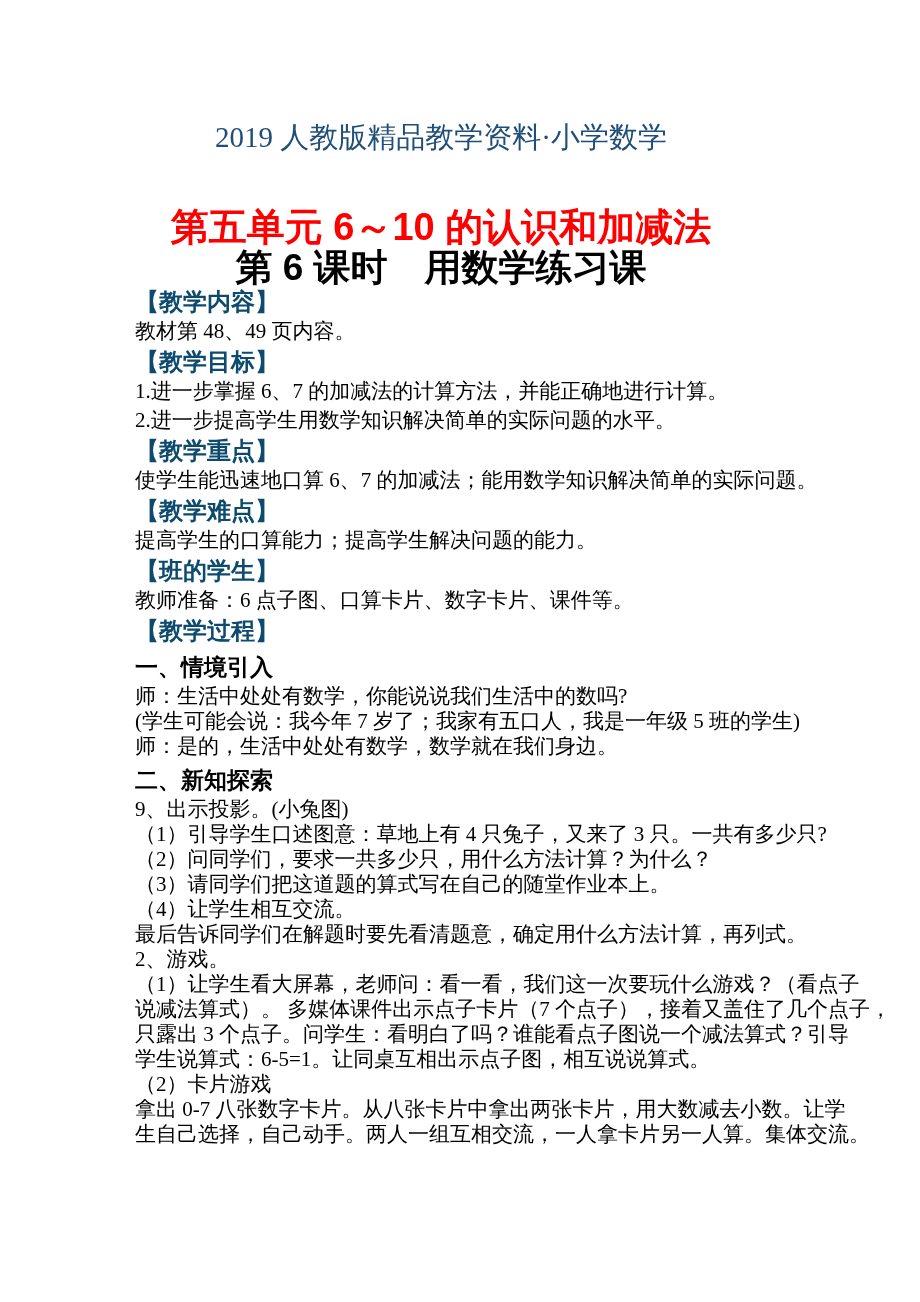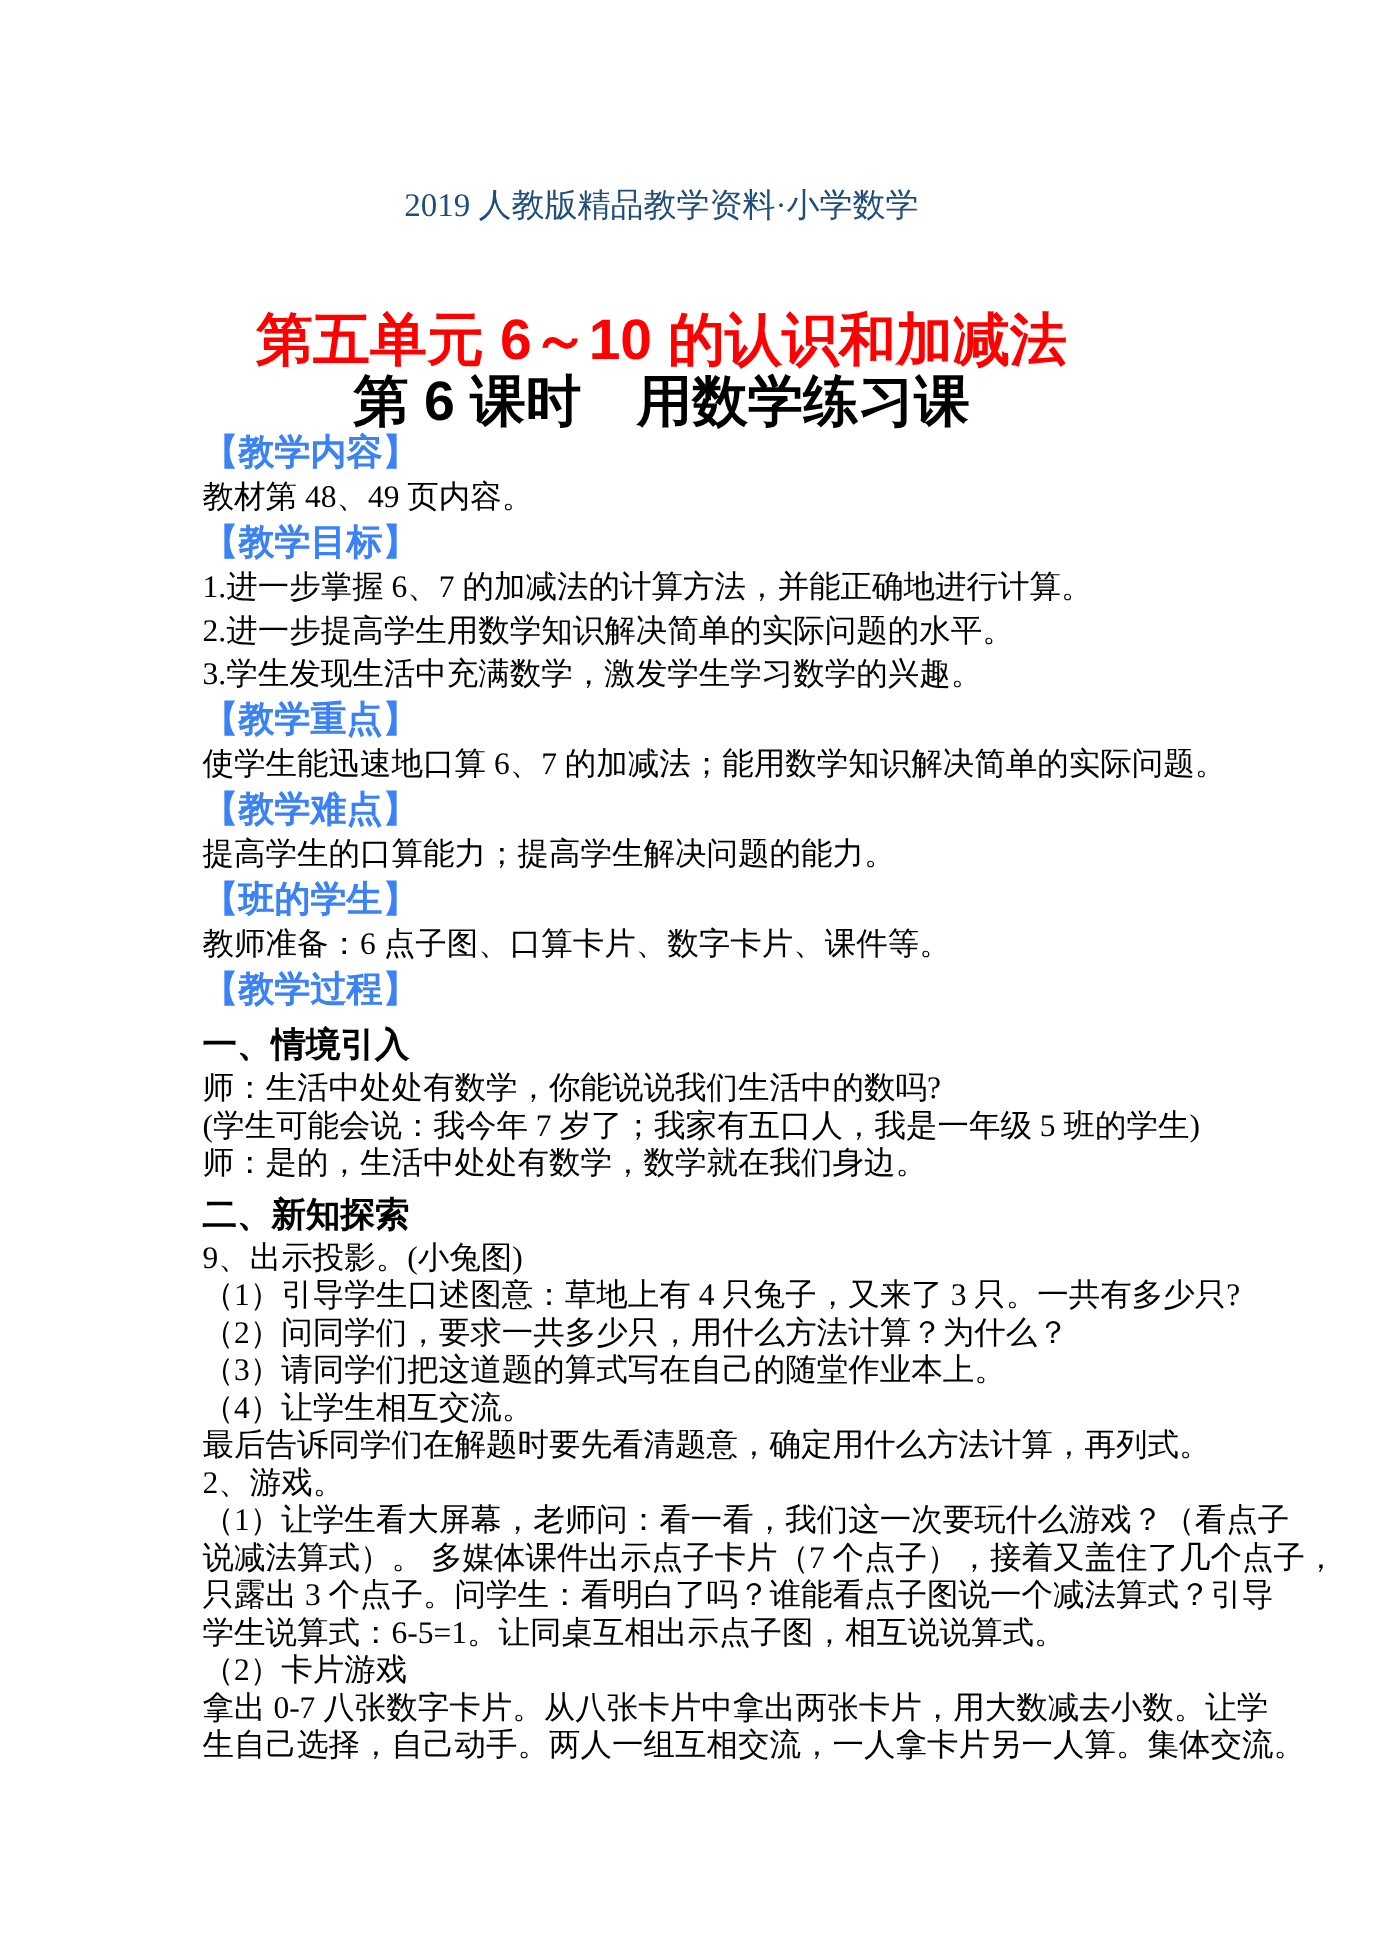--- a/index.html
+++ b/index.html
@@ -19,42 +19,42 @@
   .content {
     padding: 118px 42px 0 135px;
   }
   
   .head-center {
     width: 612px;
     text-align: center;
   }
   .doc-header {
     color: #1F4E79;
-    font-size: 22px;
+    font-size: 29px;
     line-height: 38px;
     white-space: nowrap;
   }
   .doc-title {
     color: #FF0000;
     font-size: 38px;
     line-height: 46px;
     font-weight: bold;
     margin-top: 48px;
     font-family: "Liberation Sans", "DejaVu Sans", sans-serif;
     white-space: nowrap;
   }
   .doc-subtitle {
     font-size: 37px;
     line-height: 36px;
     font-weight: bold;
     font-family: "Liberation Sans", "DejaVu Sans", sans-serif;
     white-space: nowrap;
   }
   .sec-heading {
-    color: #3b82f6;
+    color: #0c4a6e;
     font-size: 24px;
     line-height: 31px;
     font-weight: bold;
     font-family: "Liberation Sans", "DejaVu Sans", sans-serif;
     white-space: nowrap;
   }
   .body-line {
     font-size: 21px;
     line-height: 29px;
     white-space: nowrap;
@@ -86,21 +86,20 @@
 
     <div>
       <div class="sec-heading">【教学内容】</div>
       <div class="body-line">教材第 48、49 页内容。</div>
     </div>
 
     <div>
       <div class="sec-heading">【教学目标】</div>
       <div class="body-line">1.进一步掌握 6、7 的加减法的计算方法，并能正确地进行计算。</div>
       <div class="body-line">2.进一步提高学生用数学知识解决简单的实际问题的水平。</div>
-      <div class="body-line">3.学生发现生活中充满数学，激发学生学习数学的兴趣。</div>
     </div>
 
     <div>
       <div class="sec-heading">【教学重点】</div>
       <div class="body-line">使学生能迅速地口算 6、7 的加减法；能用数学知识解决简单的实际问题。</div>
     </div>
 
     <div>
       <div class="sec-heading">【教学难点】</div>
       <div class="body-line">提高学生的口算能力；提高学生解决问题的能力。</div>

